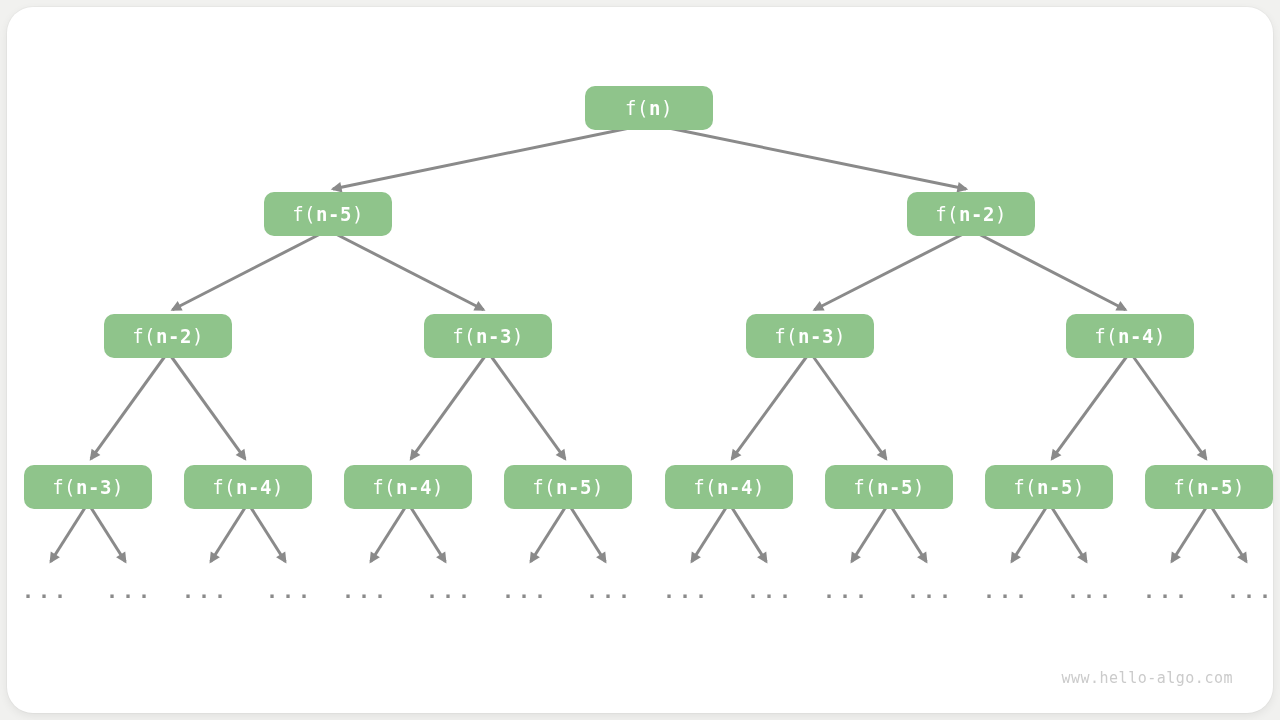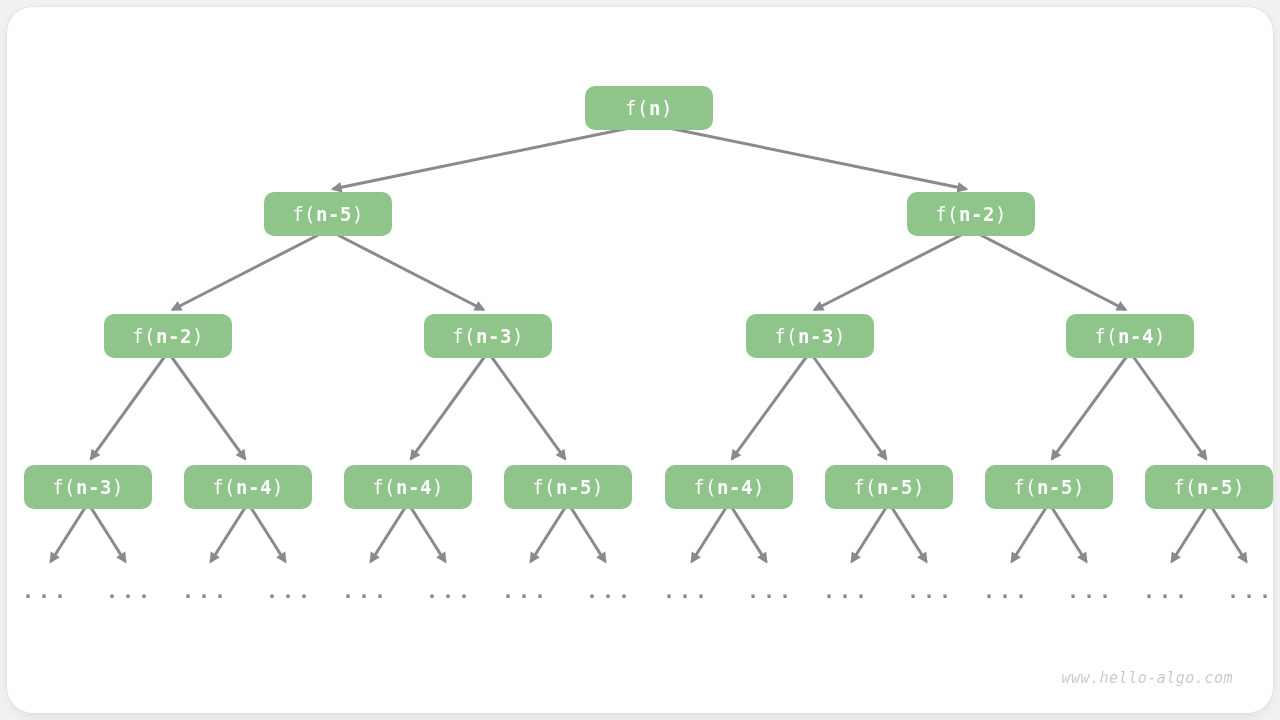--- a/index.html
+++ b/index.html
@@ -48,21 +48,20 @@
     letter-spacing: 4px;
     line-height: 20px;
   }
   .watermark {
     position: absolute;
     right: 40px;
     bottom: 26px;
     color: var(--watermark-color, #CBCBCB);
     font-size: 15px;
     letter-spacing: 0.5px;
-    font-style: italic;
   }
 </style>
 </head>
 <body>
 
 <div class="card">
   <svg class="edges" viewBox="0 0 1280 720">
     <defs>
       <marker id="arrowhead" viewBox="0 0 12 12" refX="9" refY="6" markerWidth="13" markerHeight="13" markerUnits="userSpaceOnUse" orient="auto">
         <path d="M1,1 L11,6 L1,11 z" fill="#8A8A8A"></path>

